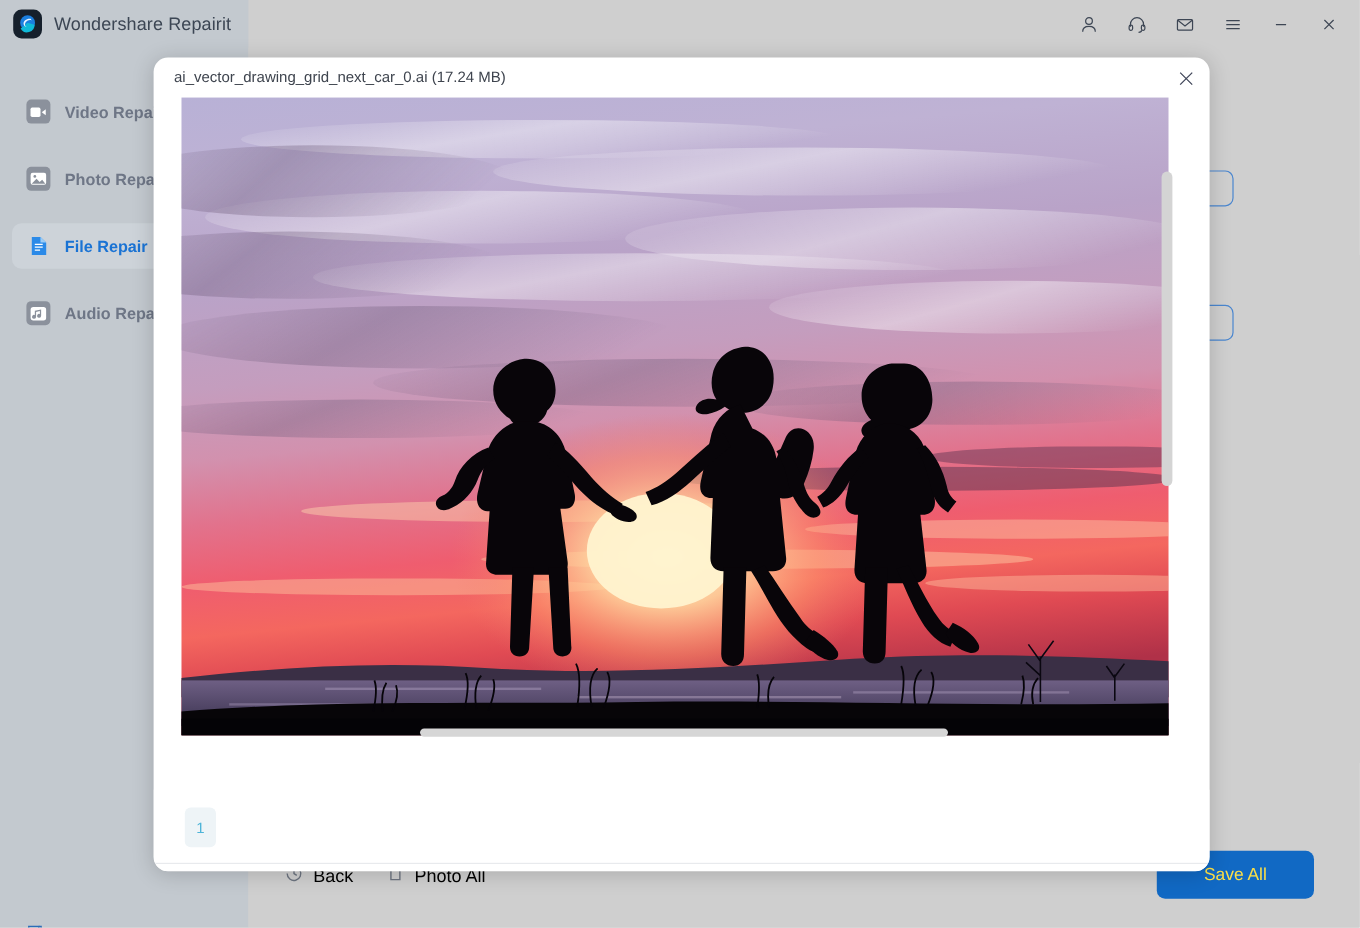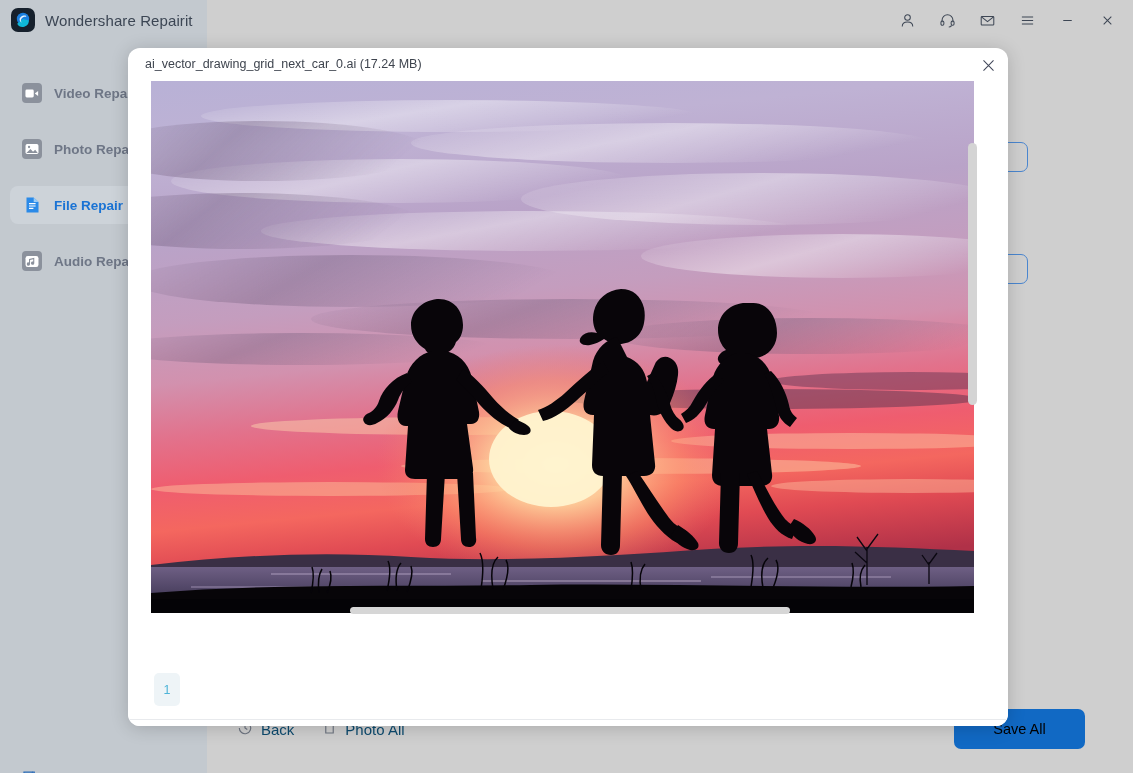--- a/index.html
+++ b/index.html
@@ -83,26 +83,26 @@
     font-size: 13px; display: flex; align-items: center; justify-content: center;
     font-family: "Liberation Sans", sans-serif;
   }
 
   .footer-actions {
     position: absolute; left: 30px; top: 680px;
     display: flex; align-items: center; gap: 28px;
   }
   .faction {
     display: flex; align-items: center; gap: 8px;
-    font-size: 15px; color: #0c4a6e;
+    font-size: 15px; color: #000000;
   }
   .save-all {
-    position: absolute; right: 48px; top: 669px;
+    position: absolute; right: 38px; top: 669px;
     width: 131px; height: 40px; border-radius: 7px;
-    background: #1169c4; color: #000000; font-size: 14.5px;
+    background: #1169c4; color: #fde047; font-size: 14.5px;
     display: flex; align-items: center; justify-content: center;
     font-family: "Liberation Sans", sans-serif; border: none;
   }
 
   
   .overlay { position: absolute; inset: 0; background: transparent; }
   .modal {
     position: absolute; left: 128px; top: 48px; width: 880px; height: 678px;
     background: #ffffff; border-radius: 12px;
     box-shadow: 0 2px 18px rgba(0,0,0,.18);

